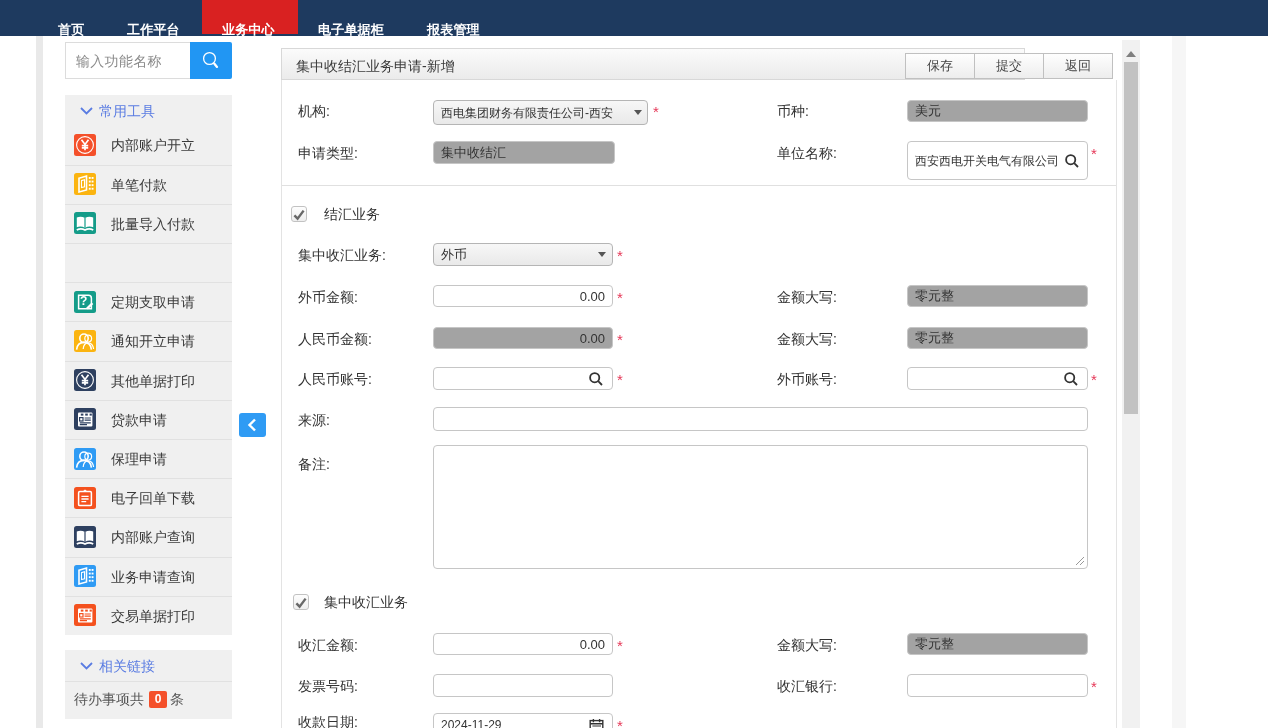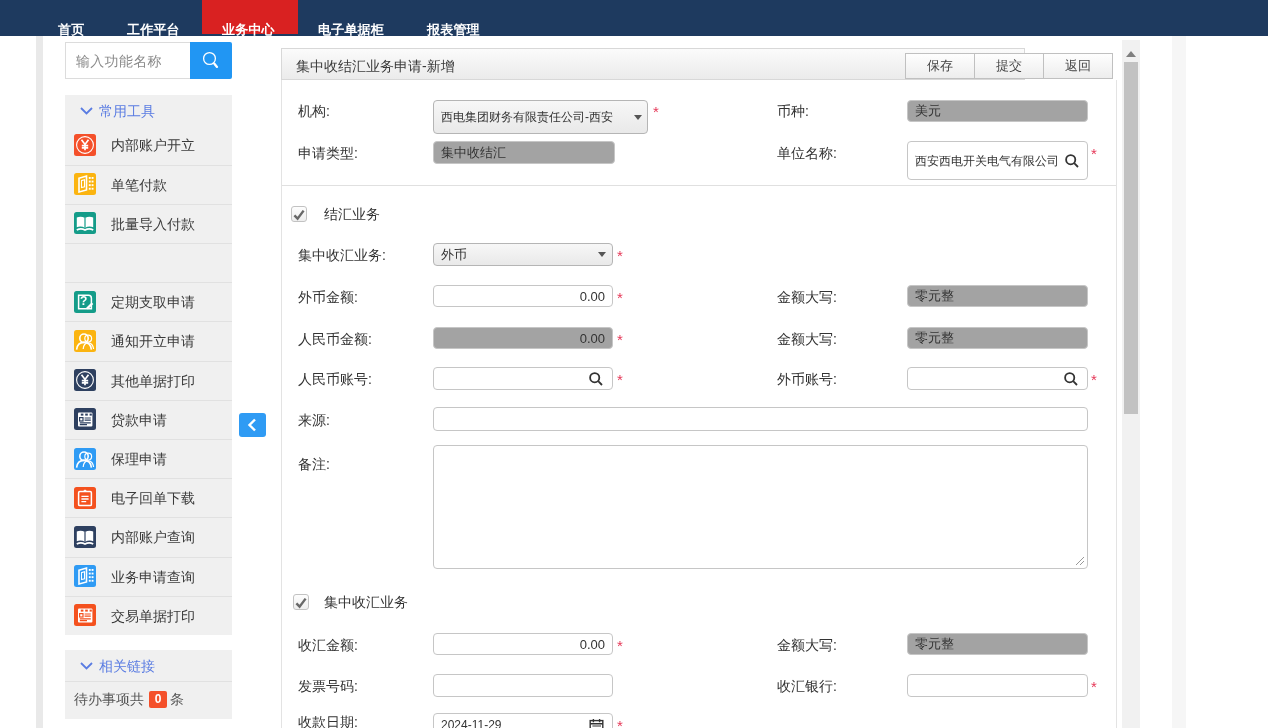--- a/index.html
+++ b/index.html
@@ -241,21 +241,21 @@
 
 <div id="panelhead">
   <span class="title">集中收结汇业务申请-新增</span>
   <div class="btn" style="left:623px">保存</div>
   <div class="btn" style="left:692px">提交</div>
   <div class="btn" style="left:761px">返回</div>
 </div>
 <div id="panelbody"></div>
 
 <div class="lb" style="left:298px;top:103px">机构:</div>
-<div class="fld sel" style="left:433px;top:100px;width:215px;height:34px">
+<div class="fld sel" style="left:433px;top:100px;width:215px;height:25px">
     <span class="tx f12">西电集团财务有限责任公司-西安</span>
     <span class="arr" style="right:5.5px"></span>
   </div>
 <div class="req" style="left:653px;top:103px">*</div>
 <div class="lb" style="left:777px;top:103px">币种:</div>
 <div class="fld dis" style="left:907px;top:100px;width:181px;height:22px">
     <span class="tx">美元</span>
   </div>
 
 <div class="lb" style="left:298px;top:145px">申请类型:</div>

